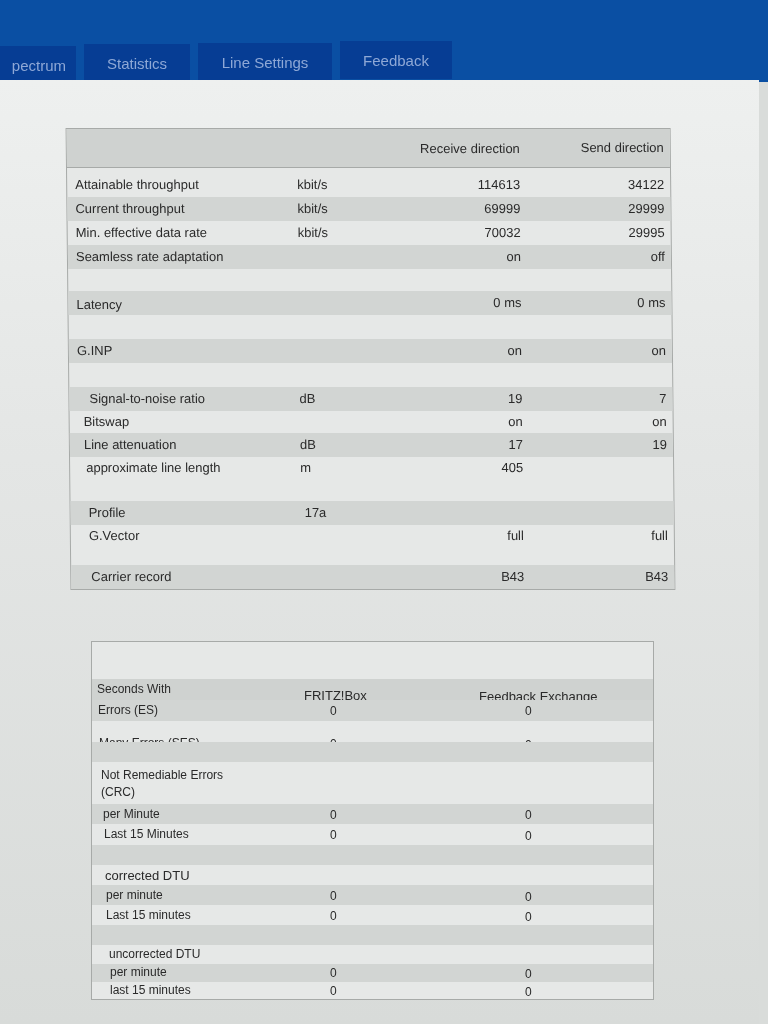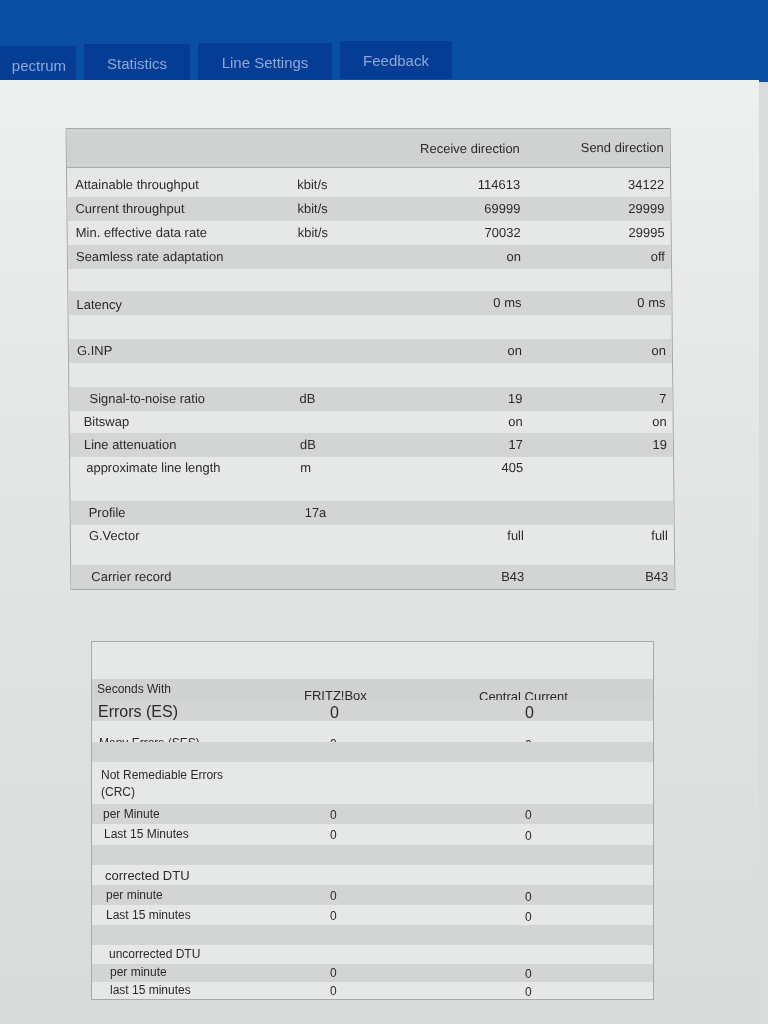--- a/index.html
+++ b/index.html
@@ -138,27 +138,27 @@
     <div class="row alt" style="top:436px;">
       <span class="cell lbl" style="left:20px;">Carrier record</span>
       <span class="cell rx">B43</span>
       <span class="cell tx">B43</span>
     </div>
   </div>
 
   <div class="table t2">
     <div class="row hdr" style="top:0;height:36px;font-size:13px;margin-top:37px;">
       <span class="cell" style="left:212px;top:9px;">FRITZ!Box</span>
-      <span class="cell" style="left:387px;top:10px;">Central Current</span>
+      <span class="cell" style="left:387px;top:10px;">Feedback Exchange</span>
     </div>
 
     <div class="row" style="top:36px;height:22px;font-size:12px;">
       <span class="cell lbl" style="left:5px;">Seconds With</span>
     </div>
-    <div class="row alt" style="top:58px;height:21px;font-size:16px;">
+    <div class="row alt" style="top:58px;height:21px;font-size:12px;">
       <span class="cell lbl" style="left:6px;top:3px;">Errors (ES)</span>
       <span class="cell c2a" style="top:4px;">0</span>
       <span class="cell c2b" style="top:4px;">0</span>
     </div>
     <div class="row" style="top:79px;height:21px;font-size:12px;margin-top:12px;">
       <span class="cell lbl" style="left:7px;top:3px;">Many Errors (SES)</span>
       <span class="cell c2a" style="top:4px;">0</span>
       <span class="cell c2b" style="top:5px;">0</span>
     </div>
     <div class="row alt" style="top:100px;height:20px;"></div>

